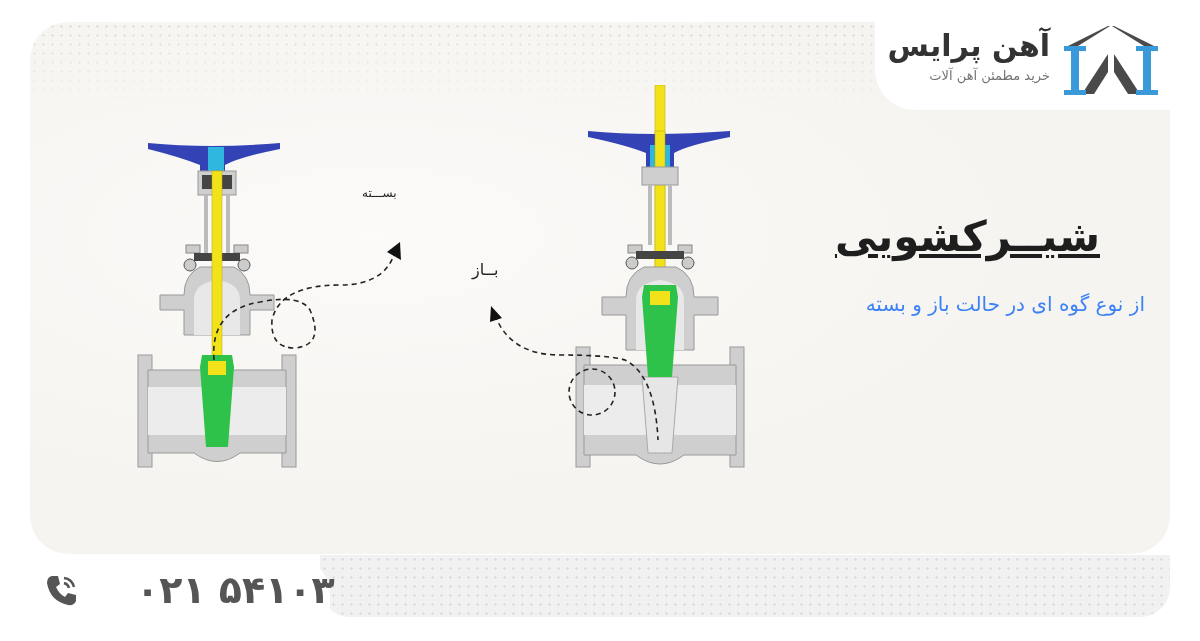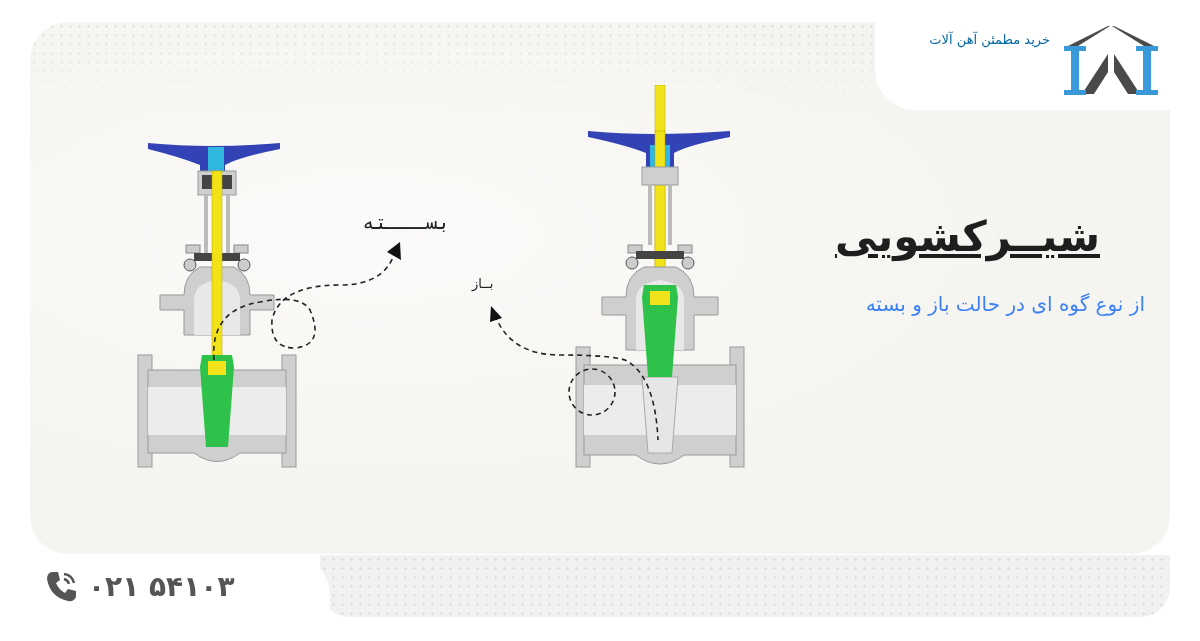--- a/index.html
+++ b/index.html
@@ -31,56 +31,57 @@
     background-color:#f1f1f1;
   }
   .logo-box {
     position:absolute; left:875px; top:0; width:325px; height:110px;
     background:#ffffff; border-bottom-left-radius:40px;
   }
   .logo-text {
     position:absolute; right:150px; top:28px; text-align:right; direction:rtl;
   }
   .logo-name { font-size:30px; font-weight:bold; color:#333; line-height:36px; }
-  .logo-tag { font-size:13px; color:#0369a1; margin-top:4px; }
+  .logo-tag { font-size:13px; color:#737373; margin-top:4px; }
   .logo-icon { position:absolute; left:1060px; top:24px; width:102px; height:74px; }
 
   .phone-box {
     position:absolute; left:0; top:555px; width:330px; height:86px;
     background:#ffffff; border-top-right-radius:40px;
   }
   .phone {
     position:absolute; left:44px; top:568px; display:flex; align-items:center; gap:8px;
   }
   .phone-number {
-    font-size:28px; font-weight:bold; color:#555; letter-spacing:2px; direction:ltr;
+    font-size:38px; font-weight:bold; color:#555; letter-spacing:2px; direction:ltr;margin-left:48px;
   }
   .title {
     position:absolute; right:100px; top:212px; font-size:42px; font-weight:bold;
     color:#1e1e1e; direction:rtl;text-decoration:underline;
   }
   .subtitle {
     position:absolute; right:55px; top:292px; font-size:20px; color:#3b82f6;
     direction:rtl;
   }
-  .label-closed { position:absolute; left:362px; top:210px; font-size:21px; color:#222; direction:rtl;font-family:Liberation Mono, monospace; }
-  .label-open { position:absolute; left:472px; top:276px; font-size:13px; color:#222; direction:rtl; }
+  .label-closed { position:absolute; left:362px; top:186px; font-size:12px; color:#222; direction:rtl; }
+  .label-open { position:absolute; left:472px; top:260px; font-size:16px; color:#222; direction:rtl; }
   svg.valve { position:absolute; }
 </style>
 </head>
 <body>
 
 <div class="card">
   <div class="dots-top"></div>
   <div class="shade"></div>
 </div>
 <div class="footer-strip"></div>
 
 <div class="logo-box"></div>
 <div class="logo-text">
+  <div class="logo-name">آهن پرایس</div>
   <div class="logo-tag">خرید مطمئن آهن آلات</div>
 </div>
 <svg class="logo-icon" viewBox="0 0 102 74">
   <polygon points="8,22 48,2 50,2 18,22" fill="#4a4a4a"></polygon>
   <polygon points="94,22 54,2 52,2 84,22" fill="#4a4a4a"></polygon>
   <polygon points="22,70 48,30 48,48 34,70" fill="#4a4a4a"></polygon>
   <polygon points="80,70 54,30 54,48 68,70" fill="#4a4a4a"></polygon>
   <rect x="4" y="22" width="22" height="5" fill="#3a9ad9"></rect>
   <rect x="11" y="22" width="8" height="48" fill="#3a9ad9"></rect>
   <rect x="4" y="66" width="22" height="5" fill="#3a9ad9"></rect>

